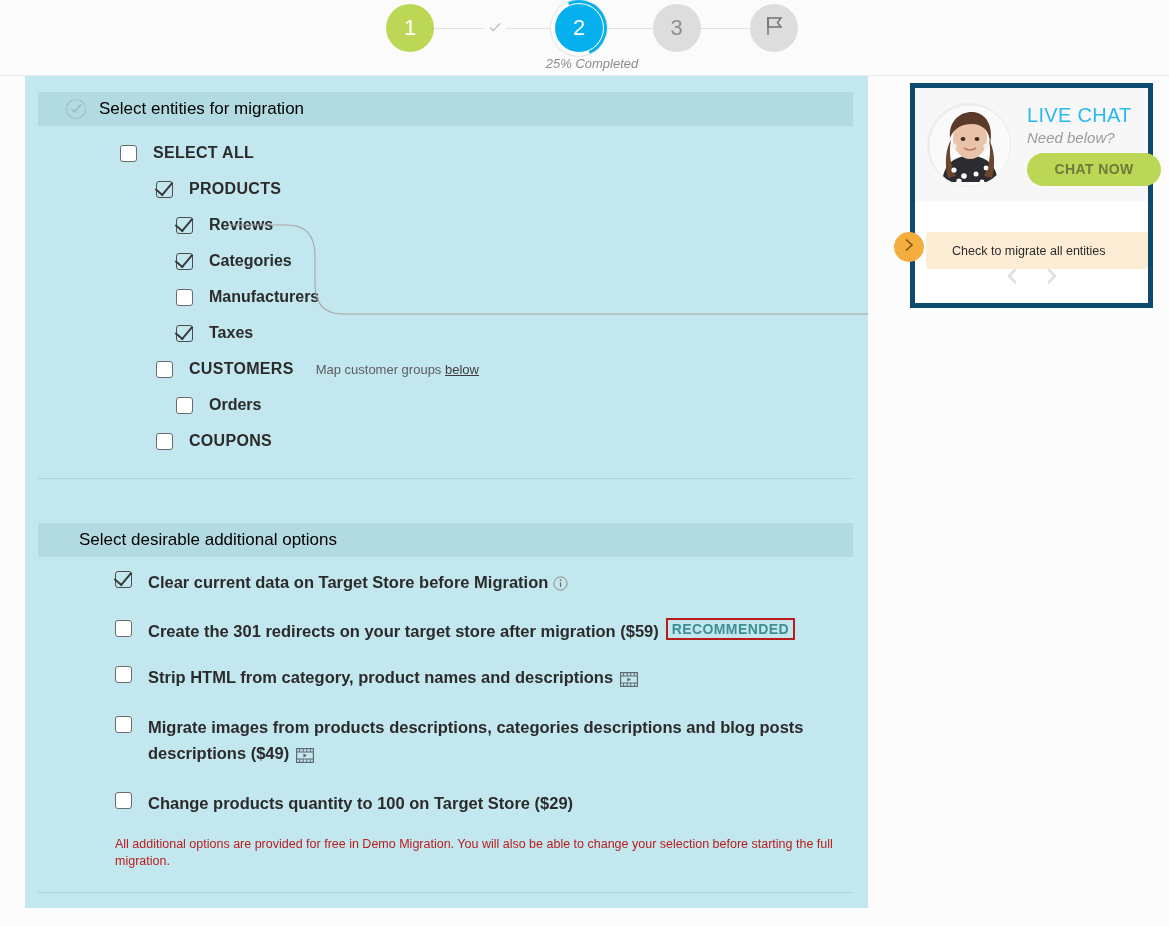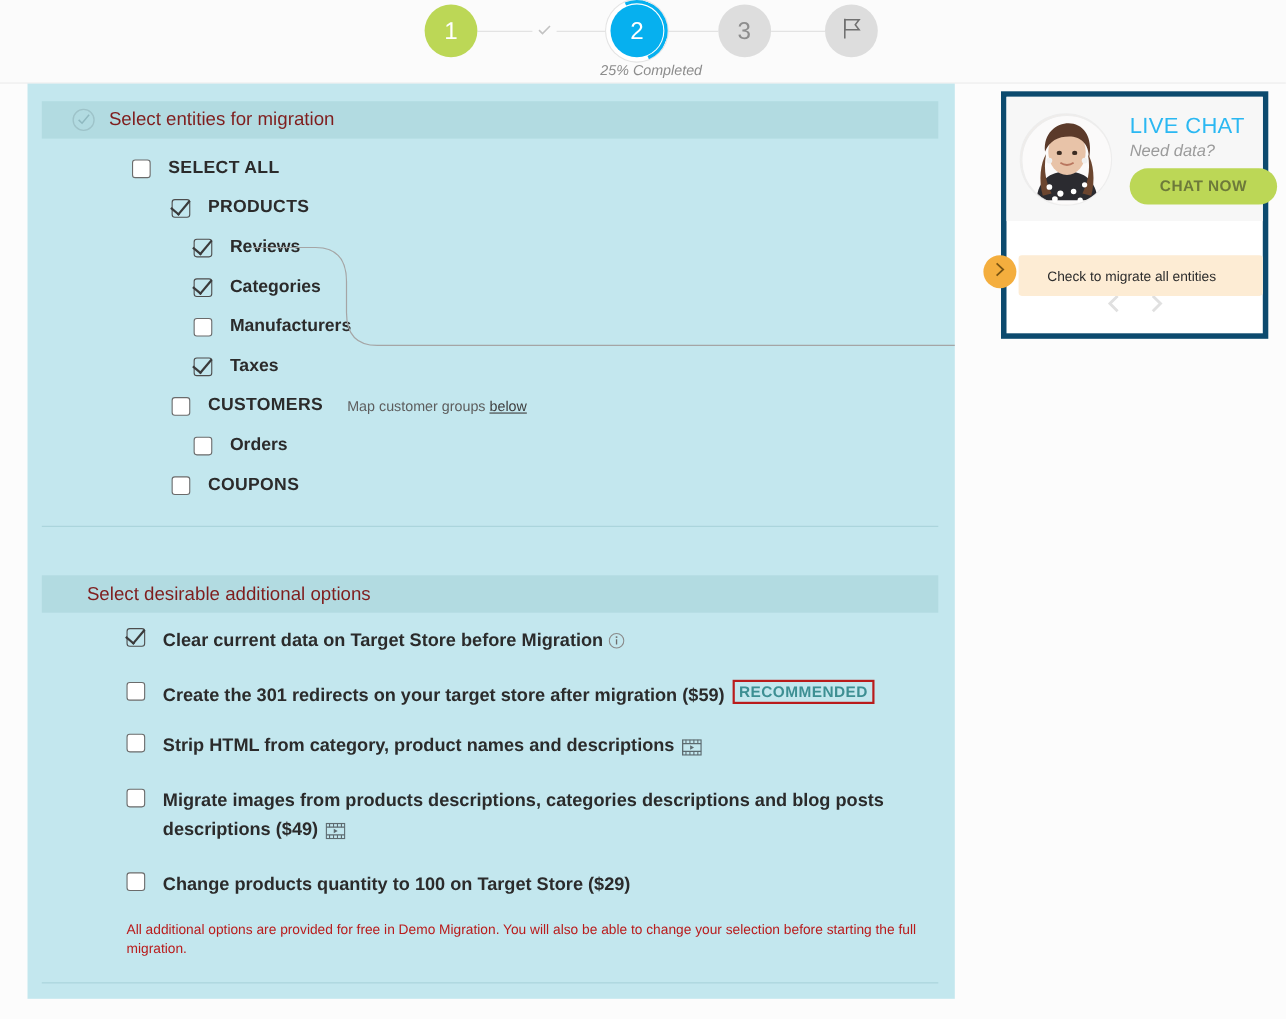--- a/index.html
+++ b/index.html
@@ -48,21 +48,21 @@
   }
 
   
   .panel {
     position: absolute; left: 25px; top: 76px; width: 843px; height: 832px;
     background: #c3e7ee;
   }
   .sect-head {
     margin: 16px 0 0 13px; width: 815px; height: 34px;
     background: #b2dbe1; display: flex; align-items: center;
-    color: #7f1d1d; font-size: 17px;
+    color: #000000; font-size: 17px;
   }
   .sect-head .htext { margin-left: 12px; }
   .circle-check {
     width: 22px; height: 22px; margin-left: 27px; flex:0 0 auto;
   }
   .sect-head.plain .htext { margin-left: 41px; }
 
   
   .cb-box {
     width: 17px; height: 17px; border: 1px solid #6b6b6b; border-radius: 3px;
@@ -340,21 +340,21 @@
                 <circle cx="54" cy="78" r="2.4"></circle>
           </g>
           <circle cx="26" cy="42" r="2.6" fill="#f0f0f0"></circle>
           <circle cx="58" cy="42" r="2.6" fill="#f0f0f0"></circle>
         </g>
         <circle cx="42" cy="42" r="41" fill="none" stroke="#ededed" stroke-width="1"></circle>
       </svg>
     </div>
     <div class="chat-right">
       <div class="live">LIVE CHAT</div>
-      <div class="need">Need data?</div>
+      <div class="need">Need below?</div>
       <button class="chat-btn">CHAT NOW</button>
     </div>
   </div>
 
   <div class="tip-wrap">
     <div class="tip">Check to migrate all entities</div>
   </div>
 
   <div class="carousel">
     <span>

